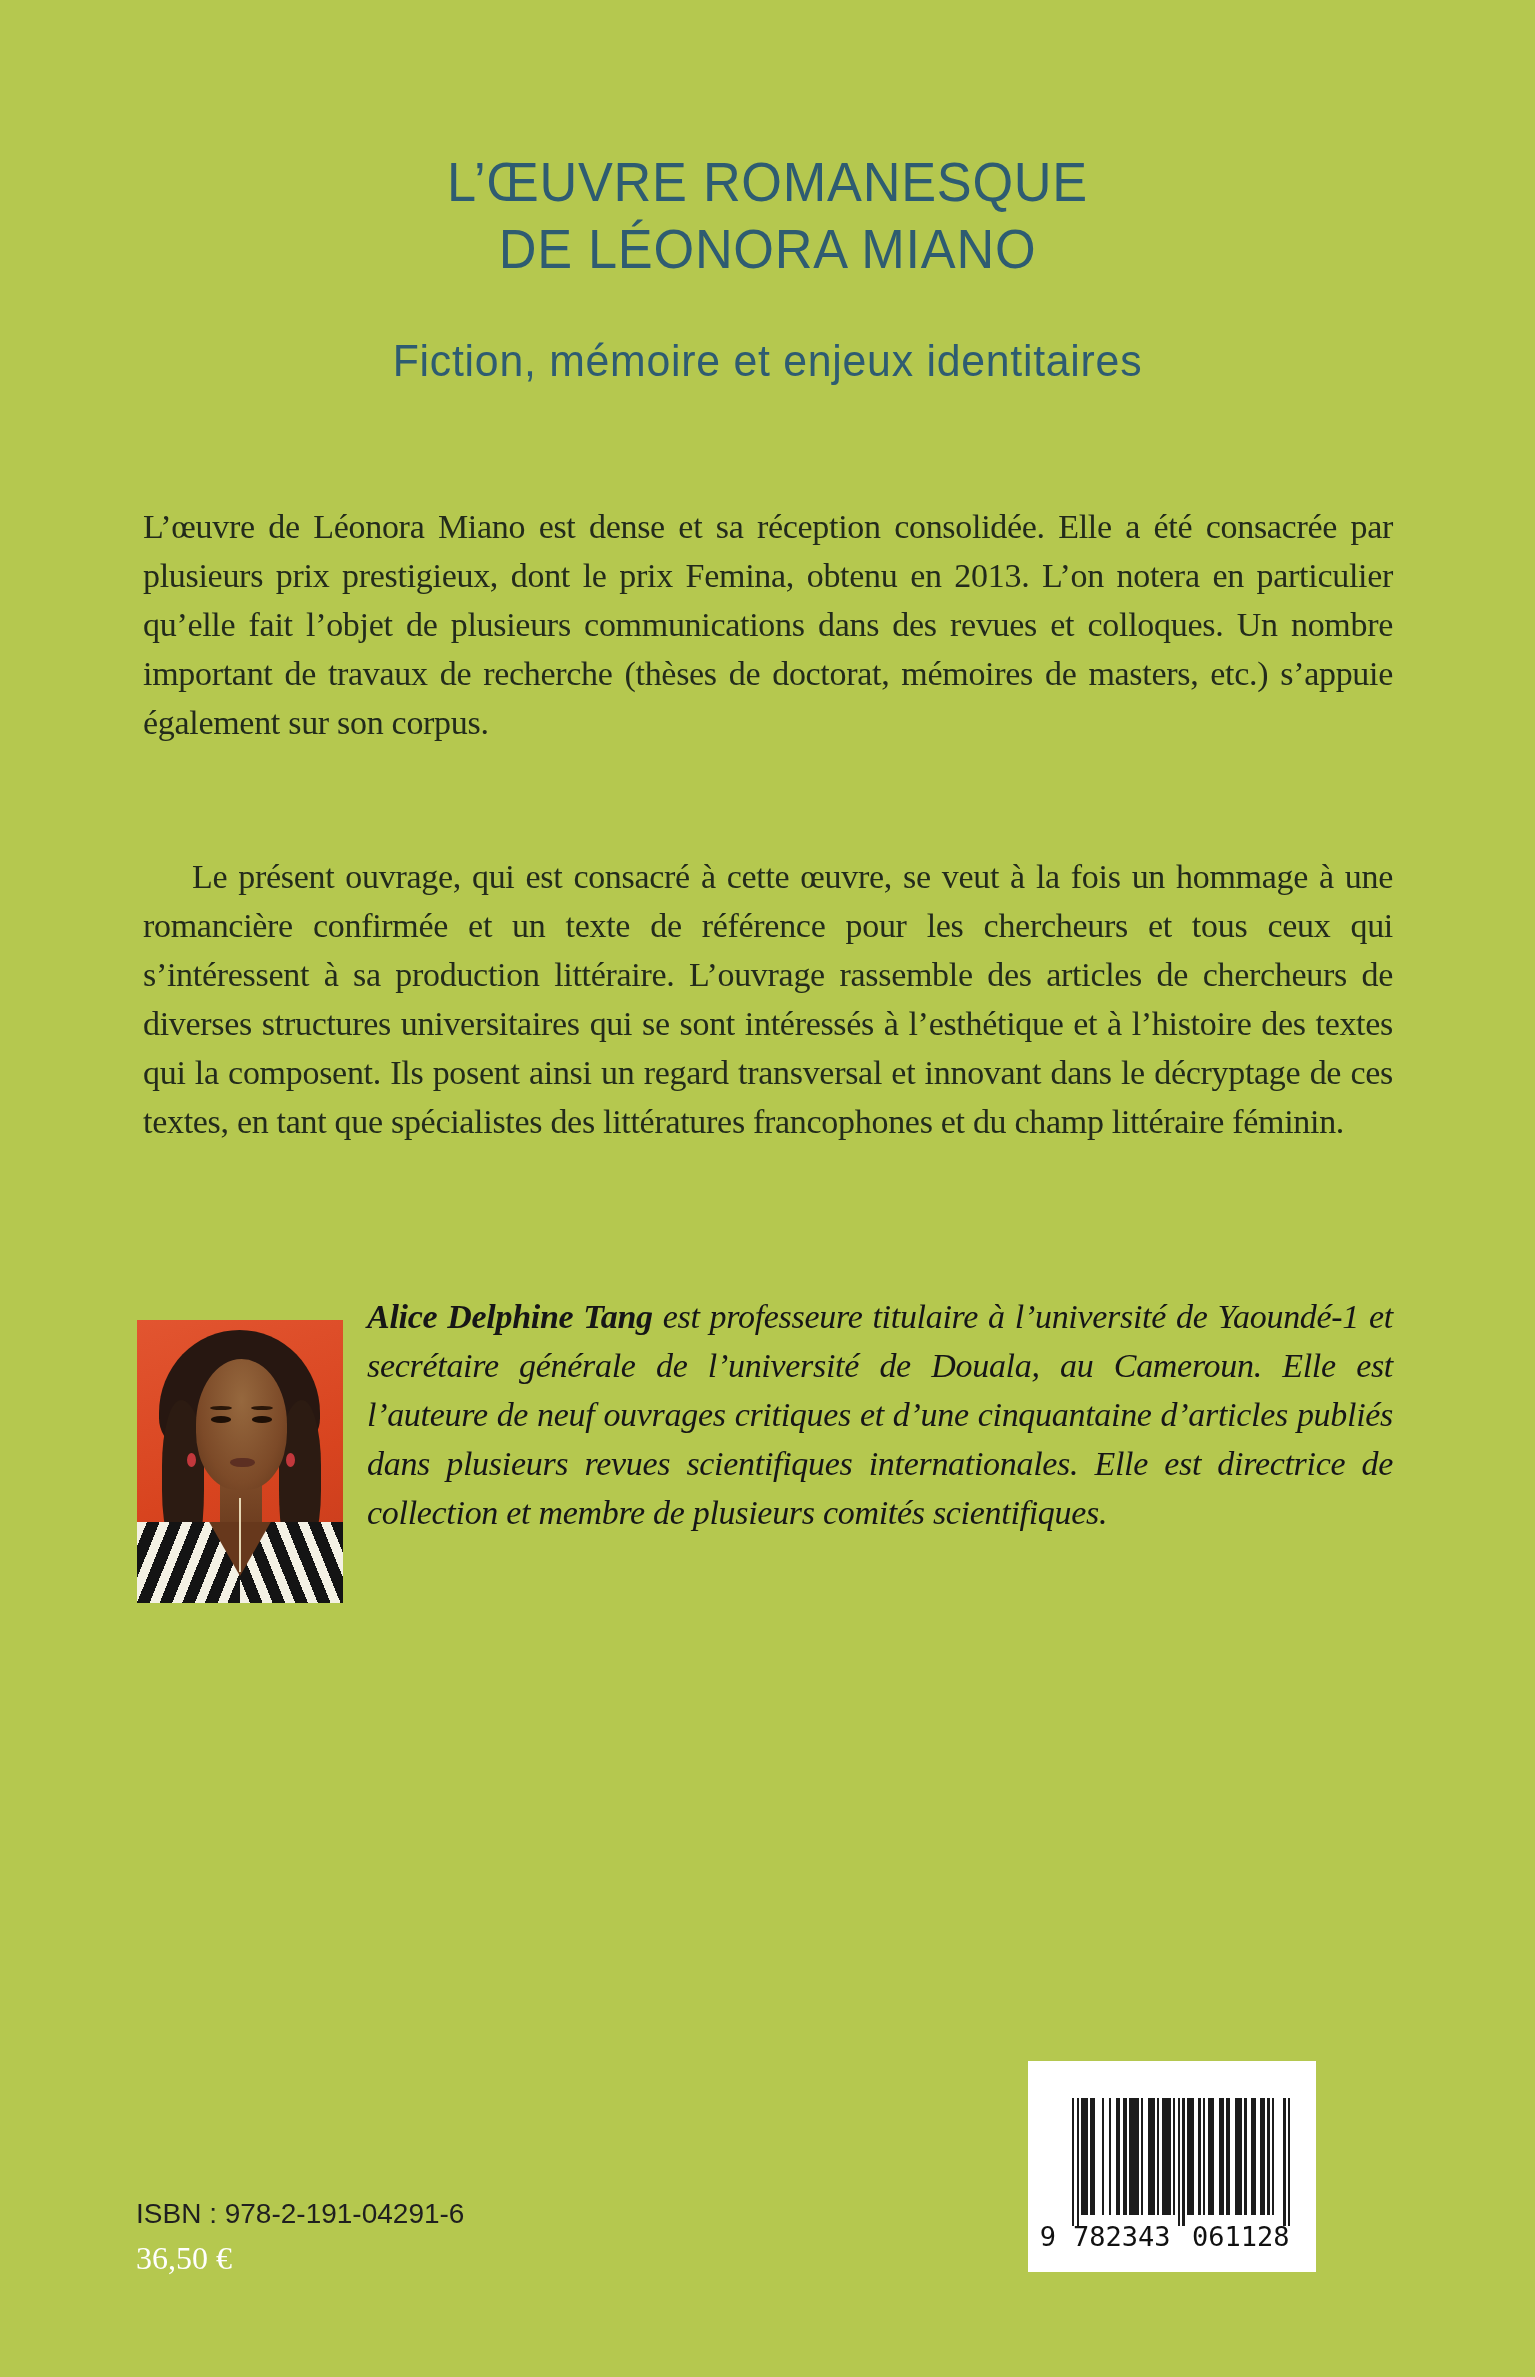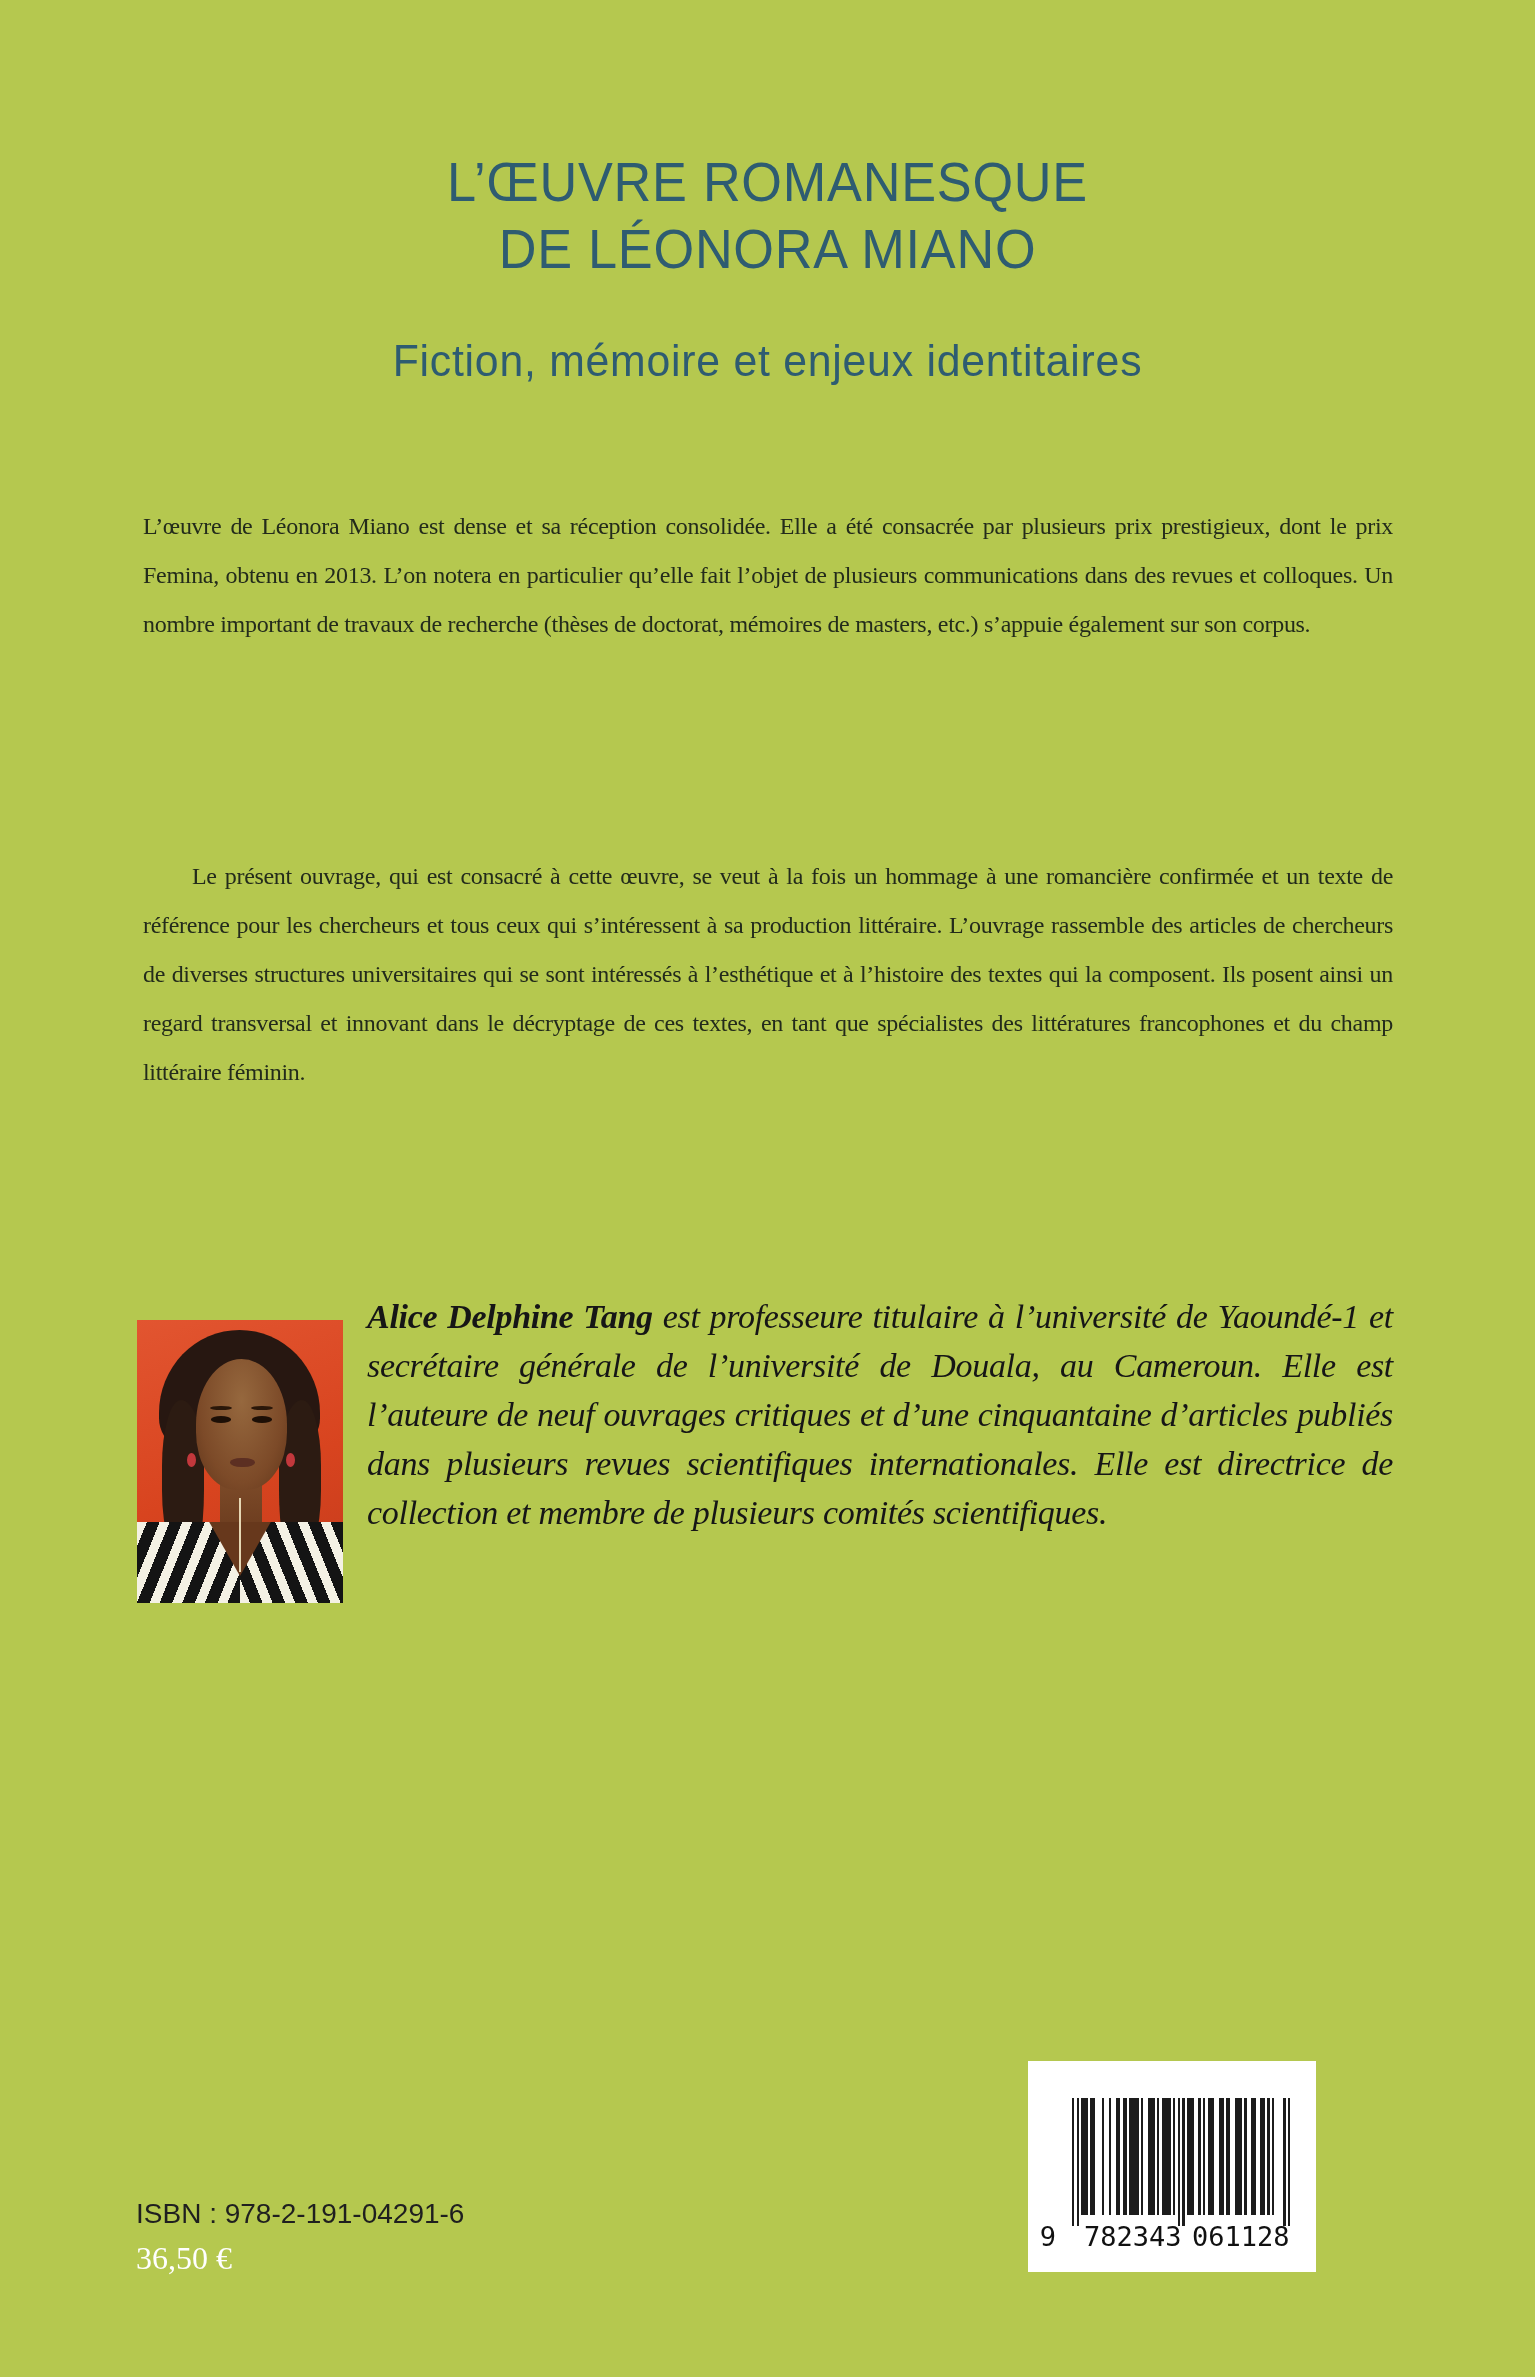--- a/index.html
+++ b/index.html
@@ -17,21 +17,21 @@
   }
   .subtitle{
     position:absolute;left:0;top:336px;width:1535px;margin:0;
     text-align:center;color:#2e5c71;
     font-family:"Liberation Sans",sans-serif;font-weight:400;
     font-size:45px;line-height:50px;letter-spacing:0.8px;
     transform:scaleX(.95);transform-origin:center top;
   }
   .body-para{
     position:absolute;left:143px;width:1250px;margin:0;
-    color:#232b1b;font-size:24px;line-height:49px;letter-spacing:-0.3px;
+    color:#232b1b;font-size:34px;line-height:49px;letter-spacing:-0.3px;
     text-align:justify;
   }
   .para1{top:502px;}
   .para2{top:852px;text-indent:49px;}
 
   
   .photo{position:absolute;left:137px;top:1320px;width:206px;height:283px;overflow:hidden;
          background:linear-gradient(160deg,#e25530 0%,#d8441f 55%,#c43b1c 100%);}
   .hair{position:absolute;left:22px;top:10px;width:161px;height:134px;background:#271711;
         border-radius:50% 50% 42% 42% / 62% 62% 34% 34%;}
@@ -81,21 +81,21 @@
   .bars{position:absolute;left:44px;top:37px;display:flex;align-items:flex-start;}
   .m{flex:0 0 2.3px;width:2.3px;}
   .m.bar{height:117px;background:#1c1c1c;}
   .m.guard{height:128px;background:#1c1c1c;}
   .m.space{height:117px;}
   .bdigit{
     position:absolute;top:159px;color:#111;
     font-family:"DejaVu Sans Mono",monospace;font-size:27px;line-height:34px;
   }
   .d9{left:11.7px;}
-  .dg1{left:56px;width:94px;text-align:center;}
+  .dg1{left:45px;width:94px;text-align:center;}
   .dg2{left:164px;width:94px;text-align:center;}
 </style>
 </head>
 <body>
 
 <div class="cover">
 
   <h1 class="title"><span>L’ŒUVRE ROMANESQUE</span><br><span>DE LÉONORA MIANO</span></h1>
 
   <h2 class="subtitle">Fiction, mémoire et enjeux identitaires</h2>

